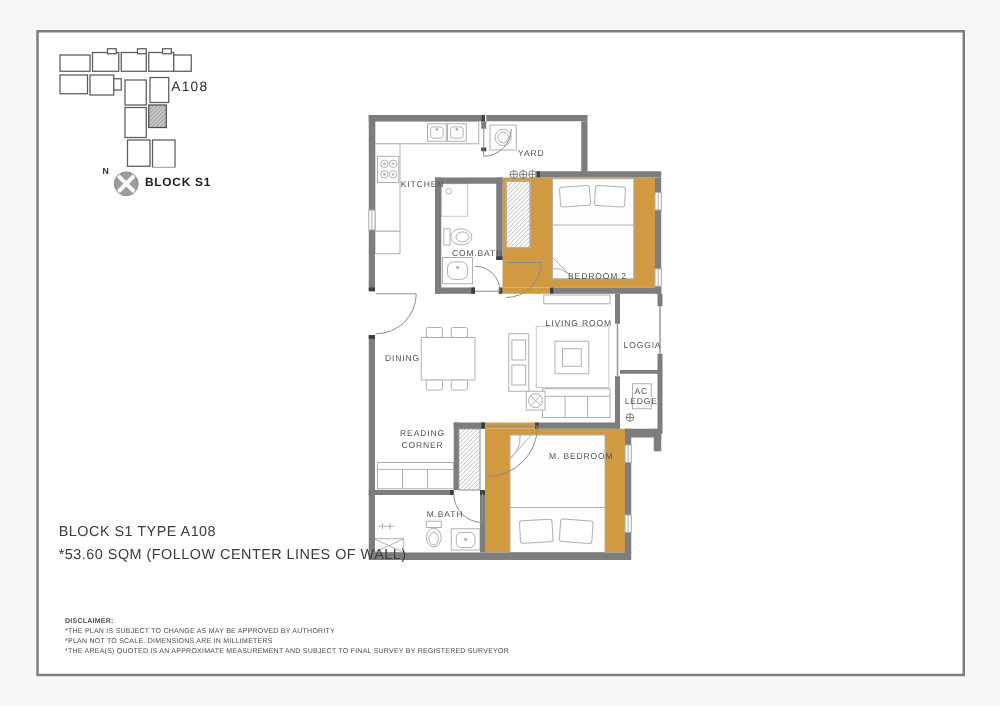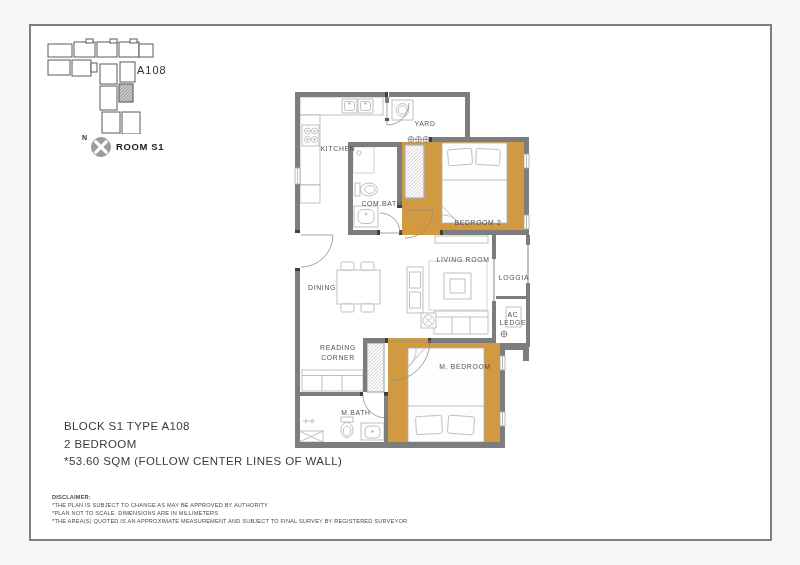--- a/index.html
+++ b/index.html
@@ -24,21 +24,21 @@
   }
   .north-label{
     position:absolute;left:82px;top:134px;font-size:7px;font-weight:bold;color:#2f2f2f;
   }
   .block-label{
     position:absolute;left:116px;top:141px;font-size:9.5px;font-weight:bold;
     letter-spacing:.6px;color:#1d1d1d;
   }
   
   .title-block{
-    position:absolute;left:64px;top:418px;color:#3b3b3b;
+    position:absolute;left:47px;top:418px;color:#3b3b3b;
     font-size:11.5px;line-height:17.5px;letter-spacing:.4px;
   }
   
   .disclaimer{
     position:absolute;left:52px;top:493px;color:#4a4a4a;
     font-size:5.6px;line-height:8px;letter-spacing:.2px;
   }
   .disclaimer .head{font-weight:bold;}
 </style>
 </head>
@@ -88,21 +88,21 @@
       </clipPath>
     </defs>
   <circle cx="12" cy="12" r="9.5" fill="#9d9d9d"></circle>
   <g clip-path="url(#ccl)" stroke="#ffffff" stroke-width="3.2">
     <line x1="2" y1="2" x2="22" y2="22"></line>
     <line x1="22" y1="2" x2="2" y2="22"></line>
   </g>
   <circle cx="12" cy="12" r="9.5" fill="none" stroke="#8a8a8a" stroke-width="0.8"></circle>
 </svg>
 <div class="north-label">N</div>
-<div class="block-label">ROOM S1</div>
+<div class="block-label">BLOCK S1</div>
 
 <svg class="abs" style="left:285px;top:80px;" width="260" height="410" viewBox="0 0 260 410">
   <defs>
     <pattern id="wardrobeHatch" width="3.4" height="3.4" patternUnits="userSpaceOnUse">
       <path d="M0 3.4 L3.4 0" stroke="#9b9b9b" stroke-width="0.55"></path>
     </pattern>
   </defs>
 
   <g fill="#d19a40">
     <rect x="117" y="62" width="122" height="88"></rect>
@@ -324,21 +324,20 @@
 <div class="rlabel" style="left:514px;top:277px;">LOGGIA</div>
 <div class="rlabel" style="left:513px;top:314px;">AC</div>
 <div class="rlabel" style="left:513px;top:322px;">LEDGE</div>
 <div class="rlabel" style="left:338px;top:347px;">READING</div>
 <div class="rlabel" style="left:338px;top:357px;">CORNER</div>
 <div class="rlabel" style="left:465px;top:366px;">M. BEDROOM</div>
 <div class="rlabel" style="left:356px;top:412px;">M.BATH</div>
 
 <div class="title-block">
   <div>BLOCK S1 TYPE A108</div>
-  <div>2 BEDROOM</div>
   <div>*53.60  SQM (FOLLOW CENTER LINES OF WALL)</div>
 </div>
 
 <div class="disclaimer">
   <div class="head">DISCLAIMER:</div>
   <div>*THE PLAN IS SUBJECT TO CHANGE AS MAY BE APPROVED BY AUTHORITY</div>
   <div>*PLAN NOT TO SCALE. DIMENSIONS ARE IN MILLIMETERS</div>
   <div>*THE AREA(S) QUOTED IS AN APPROXIMATE MEASUREMENT AND SUBJECT TO FINAL SURVEY BY REGISTERED SURVEYOR</div>
 </div>
 

